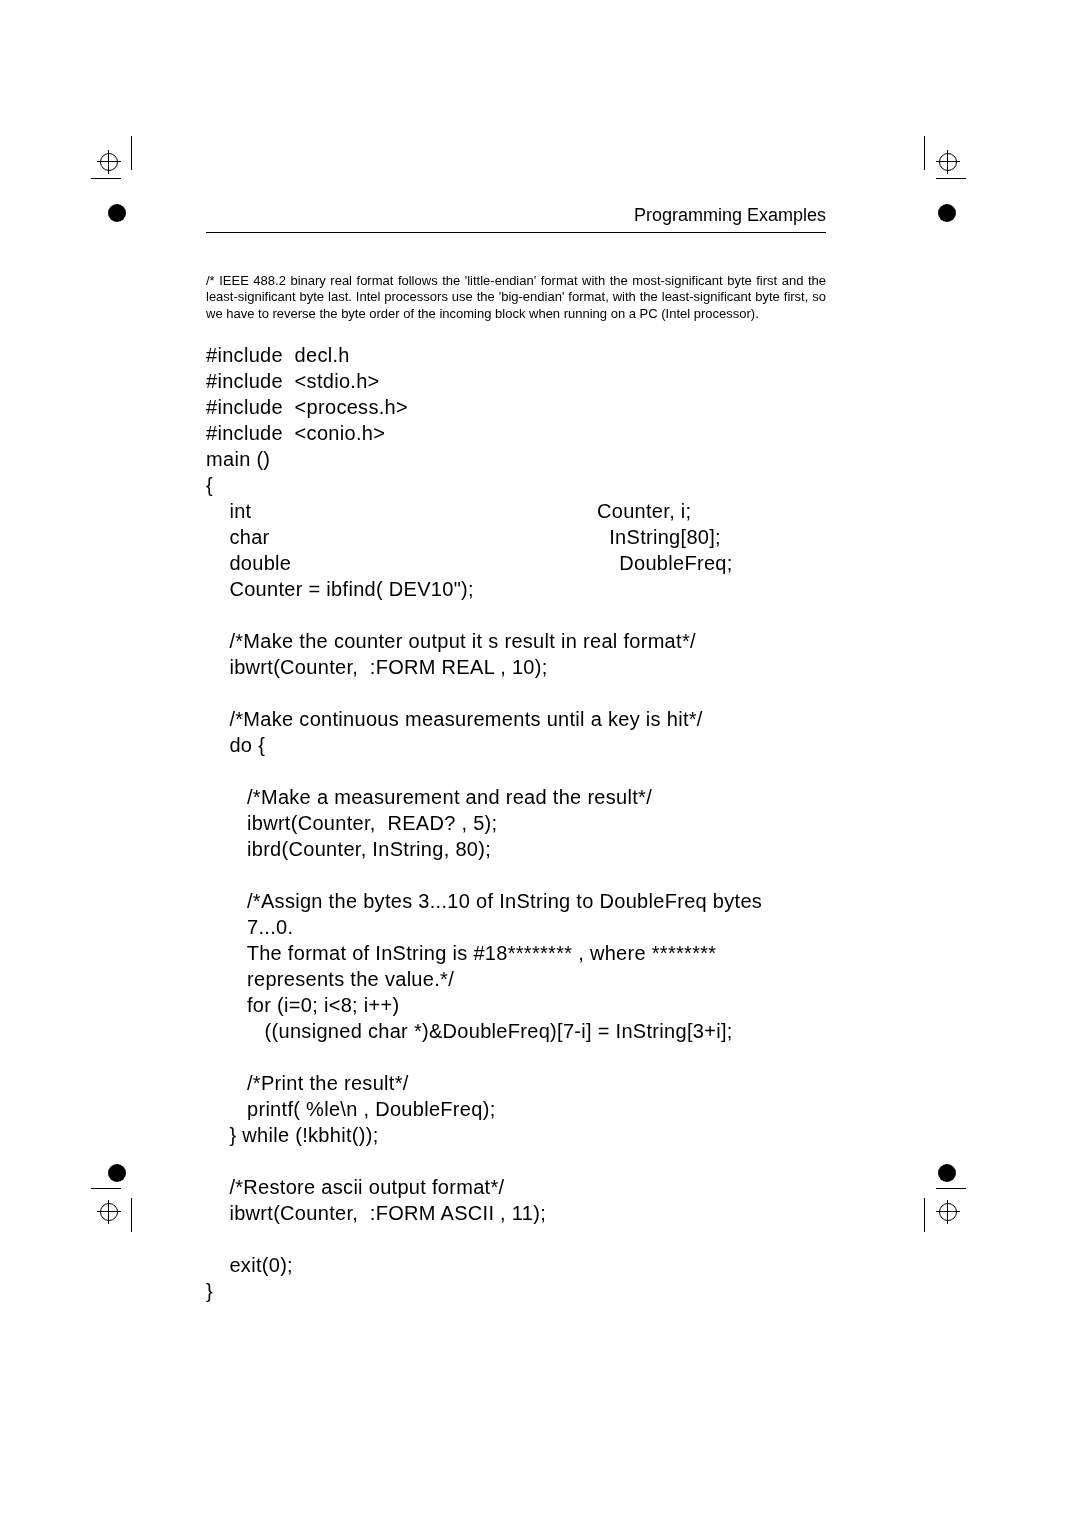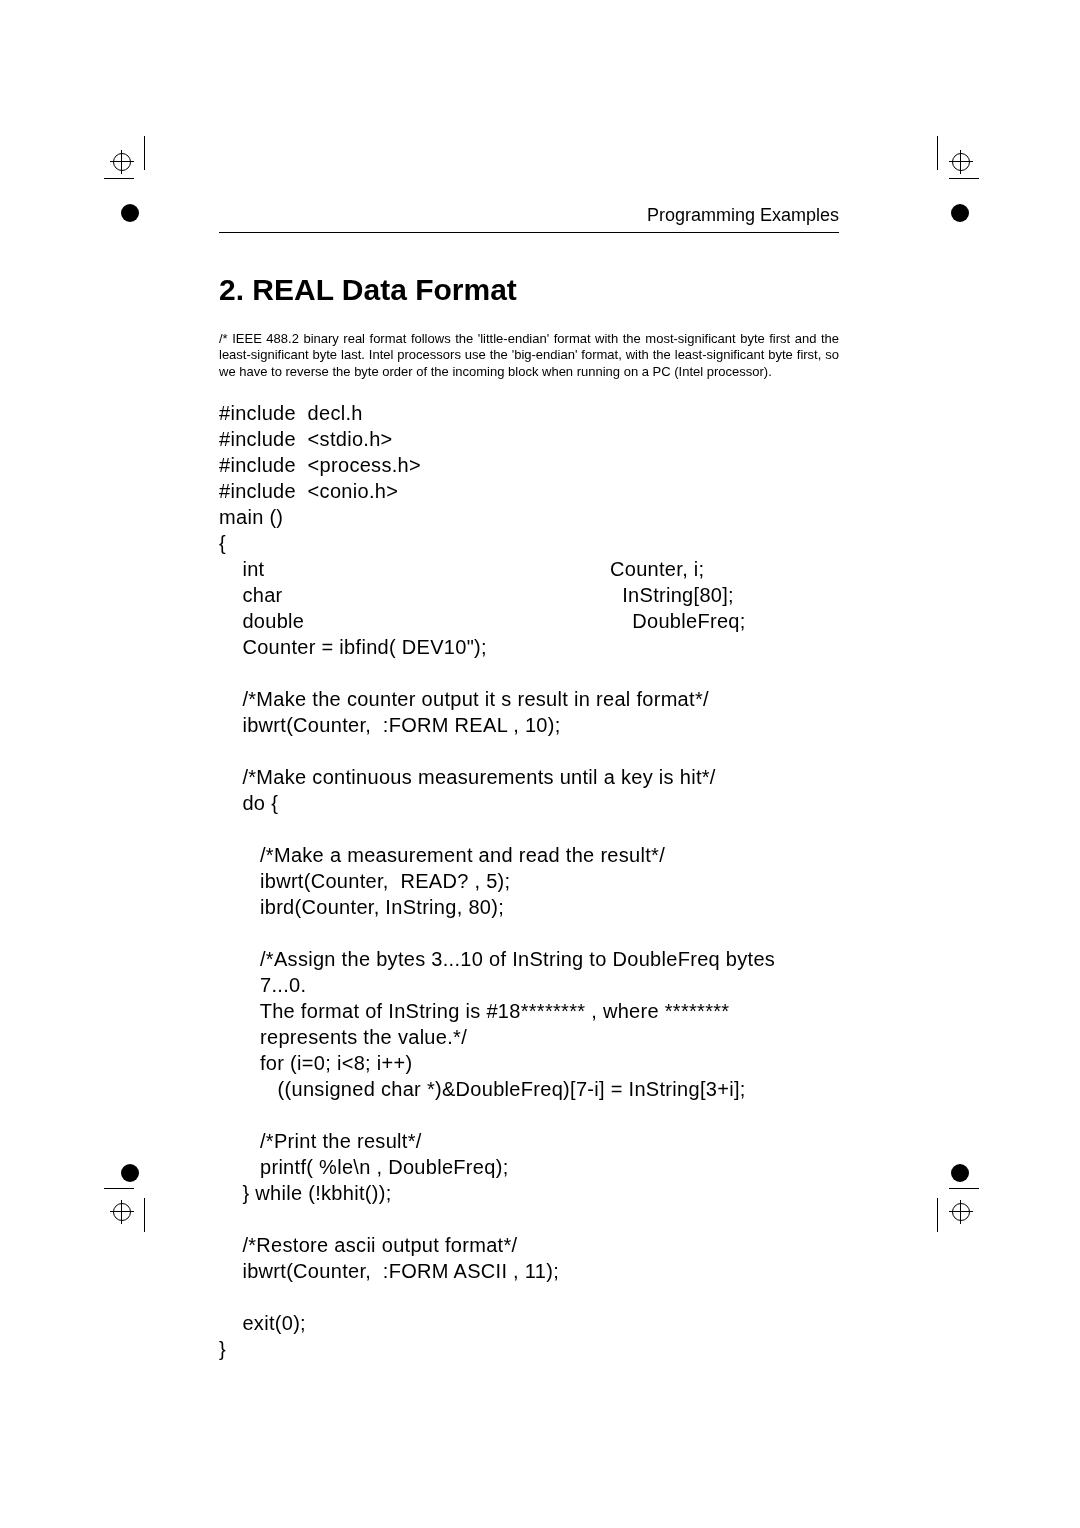--- a/index.html
+++ b/index.html
@@ -8,21 +8,20 @@
     background: #ffffff;
     width: 1080px;
     height: 1528px;
     font-family: Arial, Helvetica, sans-serif;
     color: #000;
   }
   .page {
     position: relative;
     width: 904px;
     height: 1528px;
-    margin-left: 13px;
   }
   
   .mark {
     position: absolute;
     width: 40px;
     height: 40px;
   }
   .mark .h { position:absolute; background:#000; height:1px; width:30px; }
   .mark .v { position:absolute; background:#000; width:1px; height:30px; }
   .mark .cross::before, .mark .cross::after { content:""; position:absolute; background:#000; }
@@ -111,21 +110,20 @@
     <div class="h" style="left:6px; top:0px;"></div>
     <div class="cross" style="left:6px; top:12px;">
         <div class="circ"></div>
       </div>
   </div>
 
   <div class="content">
     <div class="hdr">Programming Examples</div>
     <div class="rule"></div>
 
-    <h1 class="title">2. REAL Data Format</h1>
 
 
     <p class="para">/* IEEE 488.2 binary real format follows the 'little-endian' format with the most-significant byte first and the least-significant byte last. Intel processors use the 'big-endian' format, with the least-significant byte first, so we have to reverse the byte order of the incoming block when running on a PC (Intel processor).</p>
 
     <pre class="code">#include  decl.h
 #include  &lt;stdio.h&gt;
 #include  &lt;process.h&gt;
 #include  &lt;conio.h&gt;
 main ()
 {

